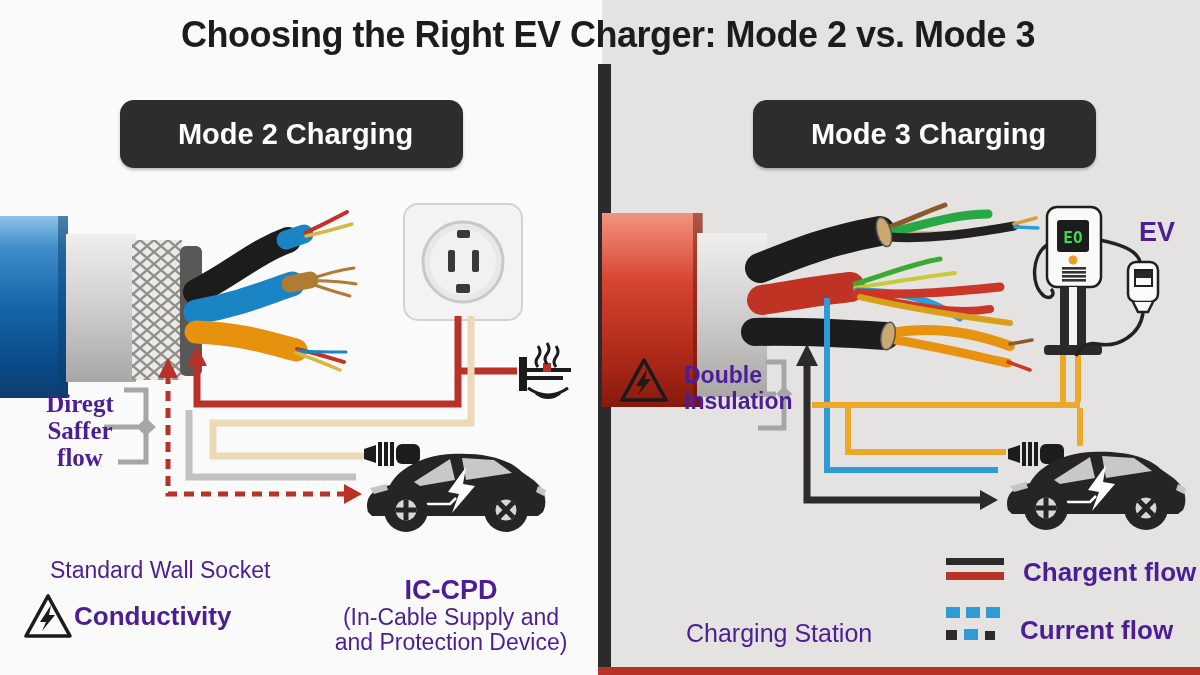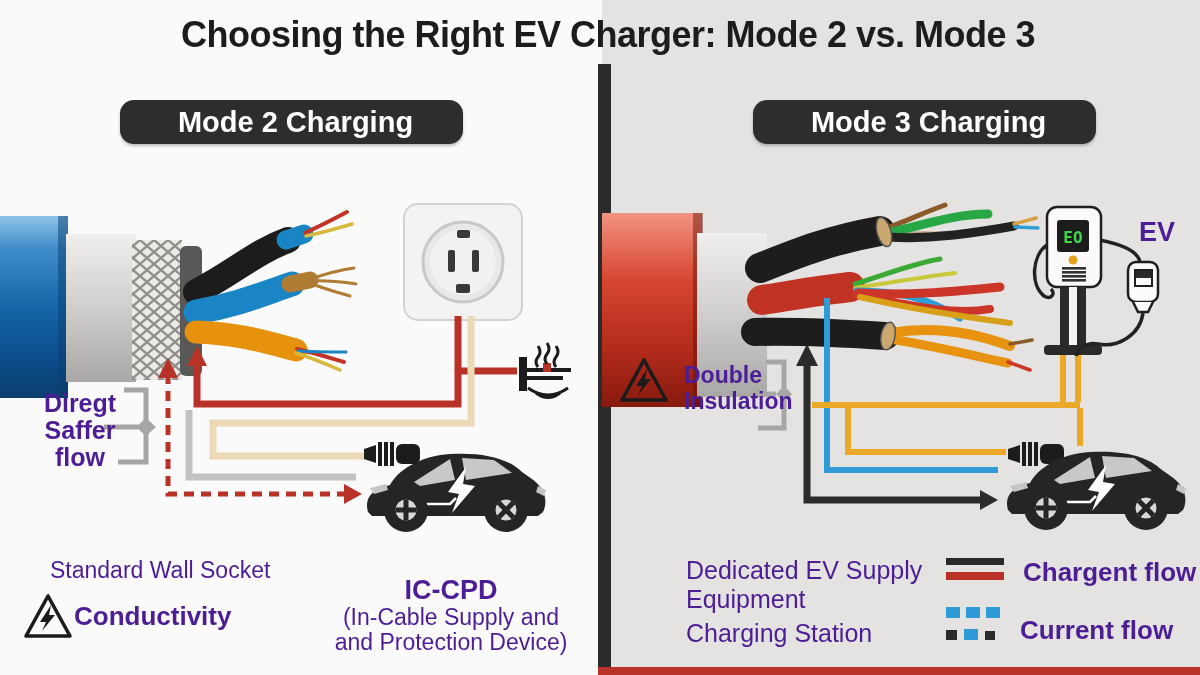--- a/index.html
+++ b/index.html
@@ -4,26 +4,26 @@
 <style>
   html,body{margin:0;padding:0;background:#888;}
   #stage{position:relative;width:1200px;height:675px;overflow:hidden;
          font-family:"Liberation Sans", sans-serif;background:#fbfafa;}
   .abs{position:absolute;padding-left:8px;}
   #right-bg{left:602px;top:0;width:598px;height:675px;background:#e4e3e1;}
   #divider{left:598px;top:64px;width:5px;height:611px;background:#2b2b2b;}
   #bottom-strip{left:598px;top:667px;width:602px;height:8px;background:#b83227;}
   #title{left:0;top:14px;width:1200px;text-align:center;font-size:36px;font-weight:700;
          color:#1c1c1c;letter-spacing:-0.5px;}
-  .badge{top:100px;width:335px;height:44px;background:#2e2c2d;border-radius:14px;
+  .badge{top:100px;width:335px;height:68px;background:#2e2c2d;border-radius:14px;
          color:#fff;font-size:29px;font-weight:700;display:flex;align-items:center;
          justify-content:center;box-shadow:0 2px 3px rgba(0,0,0,.25);}
   #badge-left{left:120px;} #badge-right{left:753px;}
   .lbl{color:#4c1d95;line-height:1.08;}
-  #flow-note{left:24px;top:390px;width:96px;text-align:center;font-size:25px;font-weight:700;}
+  #flow-note{left:24px;top:390px;width:96px;text-align:center;font-size:25px;font-weight:700;font-family:Liberation Serif, serif;}
   #socket-label{left:42px;top:558px;font-size:23px;font-weight:400;}
   #hazard-label-left{left:66px;top:602px;font-size:26px;font-weight:700;}
   #device-block{left:288px;top:560px;width:310px;text-align:center;margin-top:16px;}
   #device-title{font-size:27px;font-weight:700;}
   #device-sub1,#device-sub2{font-size:23px;font-weight:400;}
   #insulation-note{left:676px;top:362px;font-size:23px;font-weight:700;line-height:1.15;}
   #equipment-label{left:678px;top:556px;font-size:25px;font-weight:500;line-height:1.14;}
   #station-label{left:678px;top:620px;font-size:25px;font-weight:500;}
   #legend-charge-label{left:1015px;top:558px;font-size:26px;font-weight:700;}
   #legend-current-label{left:1012px;top:616px;font-size:26px;font-weight:700;}
@@ -275,21 +275,17 @@
     <div id="device-sub2">and Protection Device)</div>
   </div>
 
   <div id="insulation-note" class="abs lbl">
     <div>Double</div>
     <div>Insulation</div>
   </div>
 
   <div id="ev-label" class="abs lbl">EV</div>
 
-  <div id="equipment-label" class="abs lbl">
-    <div>Dedicated EV Supply</div>
-    <div>Equipment</div>
-  </div>
   <div id="station-label" class="abs lbl">Charging Station</div>
 
   <div id="legend-charge-label" class="abs lbl">Chargent flow</div>
   <div id="legend-current-label" class="abs lbl">Current flow</div>
 </div>
 
 </body></html>

